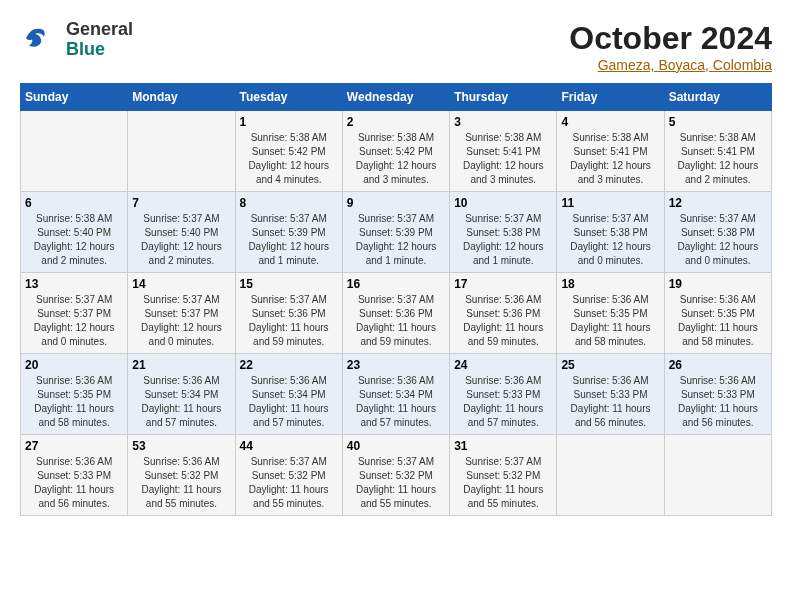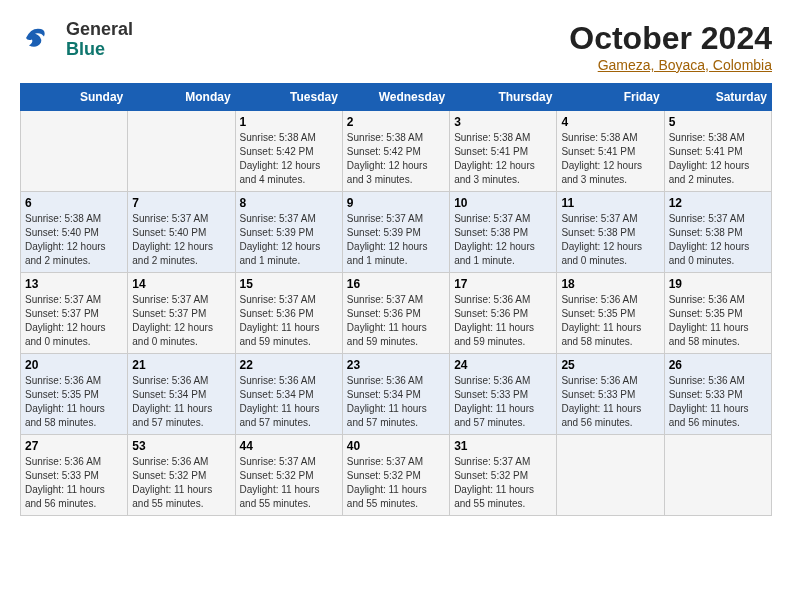--- a/index.html
+++ b/index.html
@@ -50,21 +50,21 @@
       width: 100%;
       border-collapse: collapse;
       font-size: 11px;
     }
     thead tr {
       background: #1a5fb4;
       color: #fff;
     }
     thead th {
       padding: 6px 4px;
-      text-align: right;
+      text-align: left;
       font-size: 12px;
       font-weight: bold;
       border: 1px solid #1a5fb4;
     }
     tbody tr {
       vertical-align: top;
     }
     tbody td {
       border: 1px solid #ccc;
       padding: 4px;
@@ -80,20 +80,21 @@
     .day-num {
       font-weight: bold;
       font-size: 12px;
       display: block;
       margin-bottom: 2px;
     }
     .cell-text {
       font-size: 10px;
       color: #333;
       line-height: 1.4;
+      text-align: center;
     }
     td.empty {
       background: #f5f5f5;
     }
   </style>
 </head>
 <body>
 
 <div class="header">
   <div class="logo">

